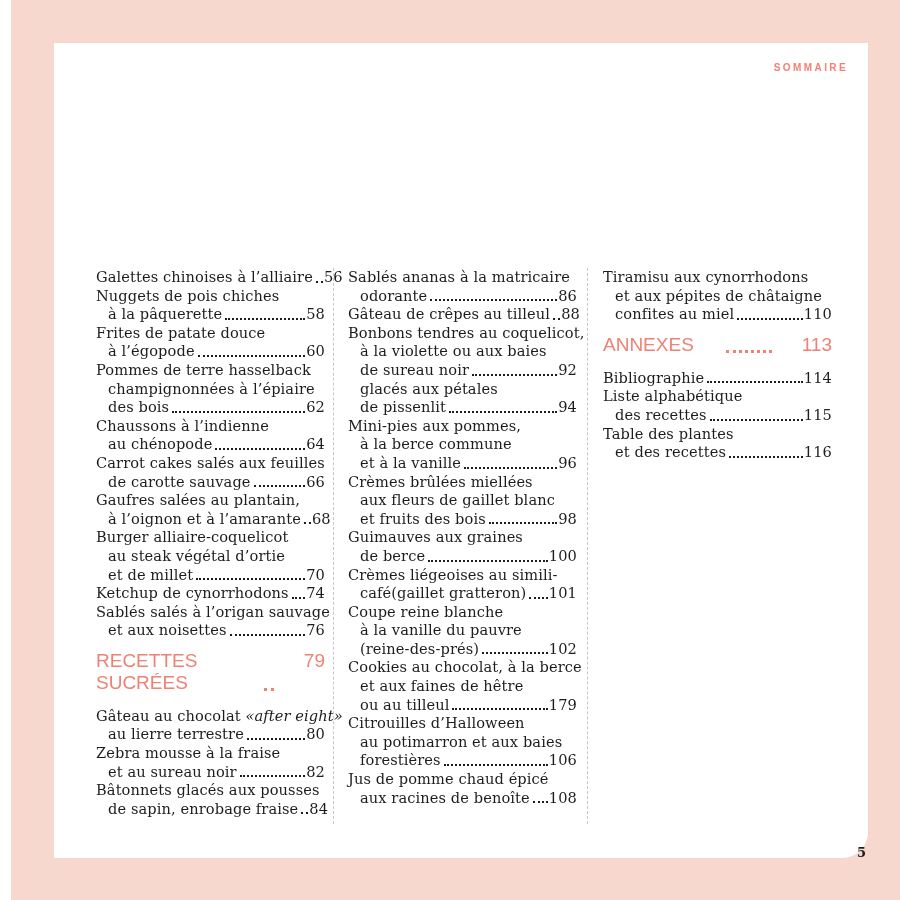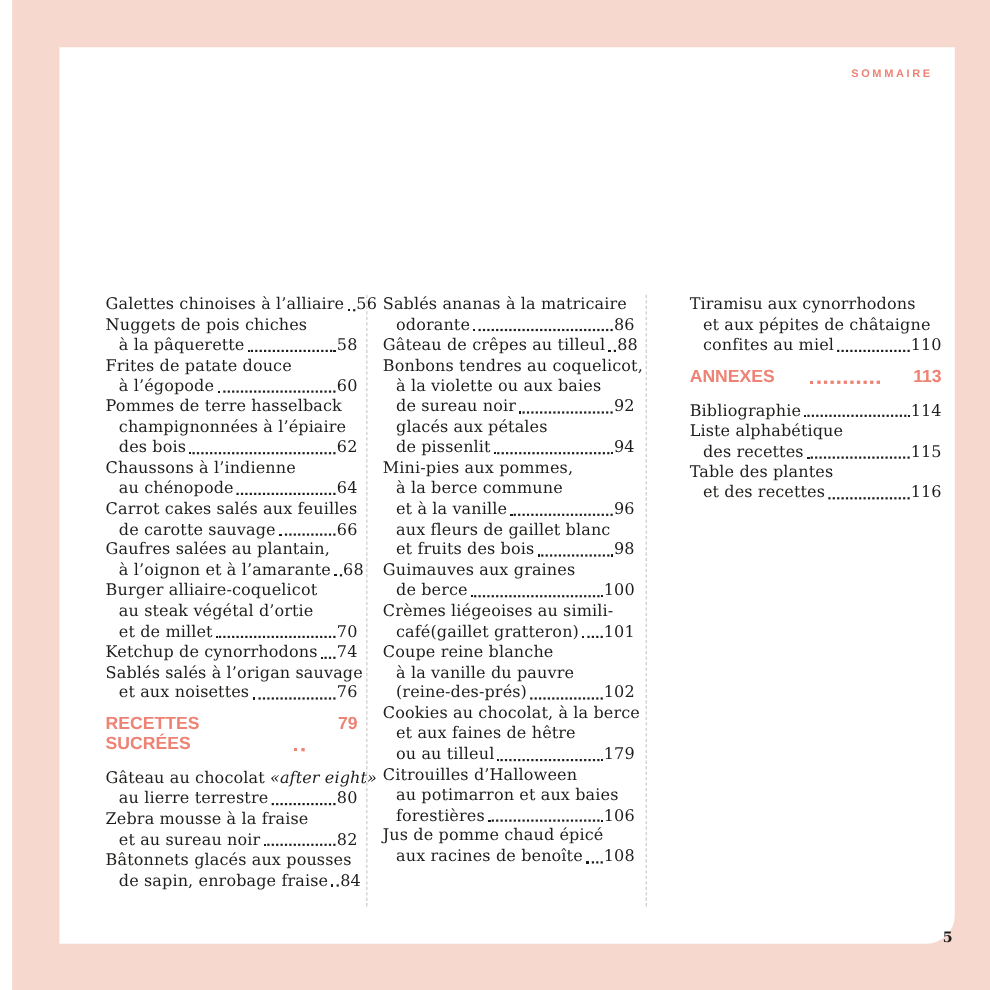--- a/index.html
+++ b/index.html
@@ -20,21 +20,21 @@
     font-weight:bold;font-size:10px;letter-spacing:2.4px;
     color:var(--accent,#ee8274);
   }
   .col{
     position:absolute;top:225px;width:229px;
     font-size:14.6px;font-weight:500;color:var(--ink,#1d1d1b);
     letter-spacing:.1px;
   }
   .col1{left:42px;}
   .col2{left:294px;}
-  .col3{left:573px;text-align:right;}
+  .col3{left:549px;text-align:right;}
   .divider{
     position:absolute;top:225px;height:556px;width:0;
     border-left:1px dashed var(--divider,#c6c6c6);
   }
   .div1{left:279px;}
   .div2{left:533px;}
   .line{
     display:flex;align-items:baseline;height:18.6px;white-space:pre;
   }
   .line .t{white-space:pre;}
@@ -42,21 +42,21 @@
   .line.indent{padding-left:12px;}
   .leader{
     flex:1 1 auto;min-width:7px;align-self:flex-end;
     border-bottom:2px dotted var(--ink,#1d1d1b);
     margin:0 1px 4px 3px;
   }
   .pg{flex:0 0 auto;}
   .heading{
     display:flex;align-items:baseline;margin:10px 0 13px 0;
     font-family:"Liberation Sans",sans-serif;
-    font-weight:bold;font-size:16px;letter-spacing:0;
+    font-weight:normal;font-size:19px;letter-spacing:0;
     color:var(--accent,#ee8274);
     gap:28px;
   }
   .hleader{
     flex:1 1 auto;min-width:10px;align-self:flex-end;
     border-bottom:3px dotted var(--accent,#ee8274);
     margin:0 2px 3px 4px;
   }
   .folio{
     position:absolute;left:846px;top:845px;
@@ -108,20 +108,21 @@
         <div class="line indent"><span class="t">odorante</span><span class="leader"></span><span class="pg">86</span></div>
         <div class="line"><span class="t">Gâteau de crêpes au tilleul</span><span class="leader"></span><span class="pg">88</span></div>
         <div class="line"><span class="t">Bonbons tendres au coquelicot,</span></div>
         <div class="line indent"><span class="t">à la violette ou aux baies</span></div>
         <div class="line indent"><span class="t">de sureau noir</span><span class="leader"></span><span class="pg">92</span></div>
         <div class="line indent"><span class="t">glacés aux pétales</span></div>
         <div class="line indent"><span class="t">de pissenlit</span><span class="leader"></span><span class="pg">94</span></div>
         <div class="line"><span class="t">Mini-pies aux pommes,</span></div>
         <div class="line indent"><span class="t">à la berce commune</span></div>
         <div class="line indent"><span class="t">et à la vanille</span><span class="leader"></span><span class="pg">96</span></div>
+        <div class="line"><span class="t">Crèmes brûlées miellées</span></div>
         <div class="line indent"><span class="t">aux fleurs de gaillet blanc</span></div>
         <div class="line indent"><span class="t">et fruits des bois</span><span class="leader"></span><span class="pg">98</span></div>
         <div class="line"><span class="t">Guimauves aux graines</span></div>
         <div class="line indent"><span class="t">de berce</span><span class="leader"></span><span class="pg">100</span></div>
         <div class="line"><span class="t">Crèmes liégeoises au simili-</span></div>
         <div class="line indent"><span class="t">café(gaillet gratteron)</span><span class="leader"></span><span class="pg">101</span></div>
         <div class="line"><span class="t">Coupe reine blanche</span></div>
         <div class="line indent"><span class="t">à la vanille du pauvre</span></div>
         <div class="line indent"><span class="t">(reine-des-prés)</span><span class="leader"></span><span class="pg">102</span></div>
         <div class="line"><span class="t">Cookies au chocolat, à la berce</span></div>

